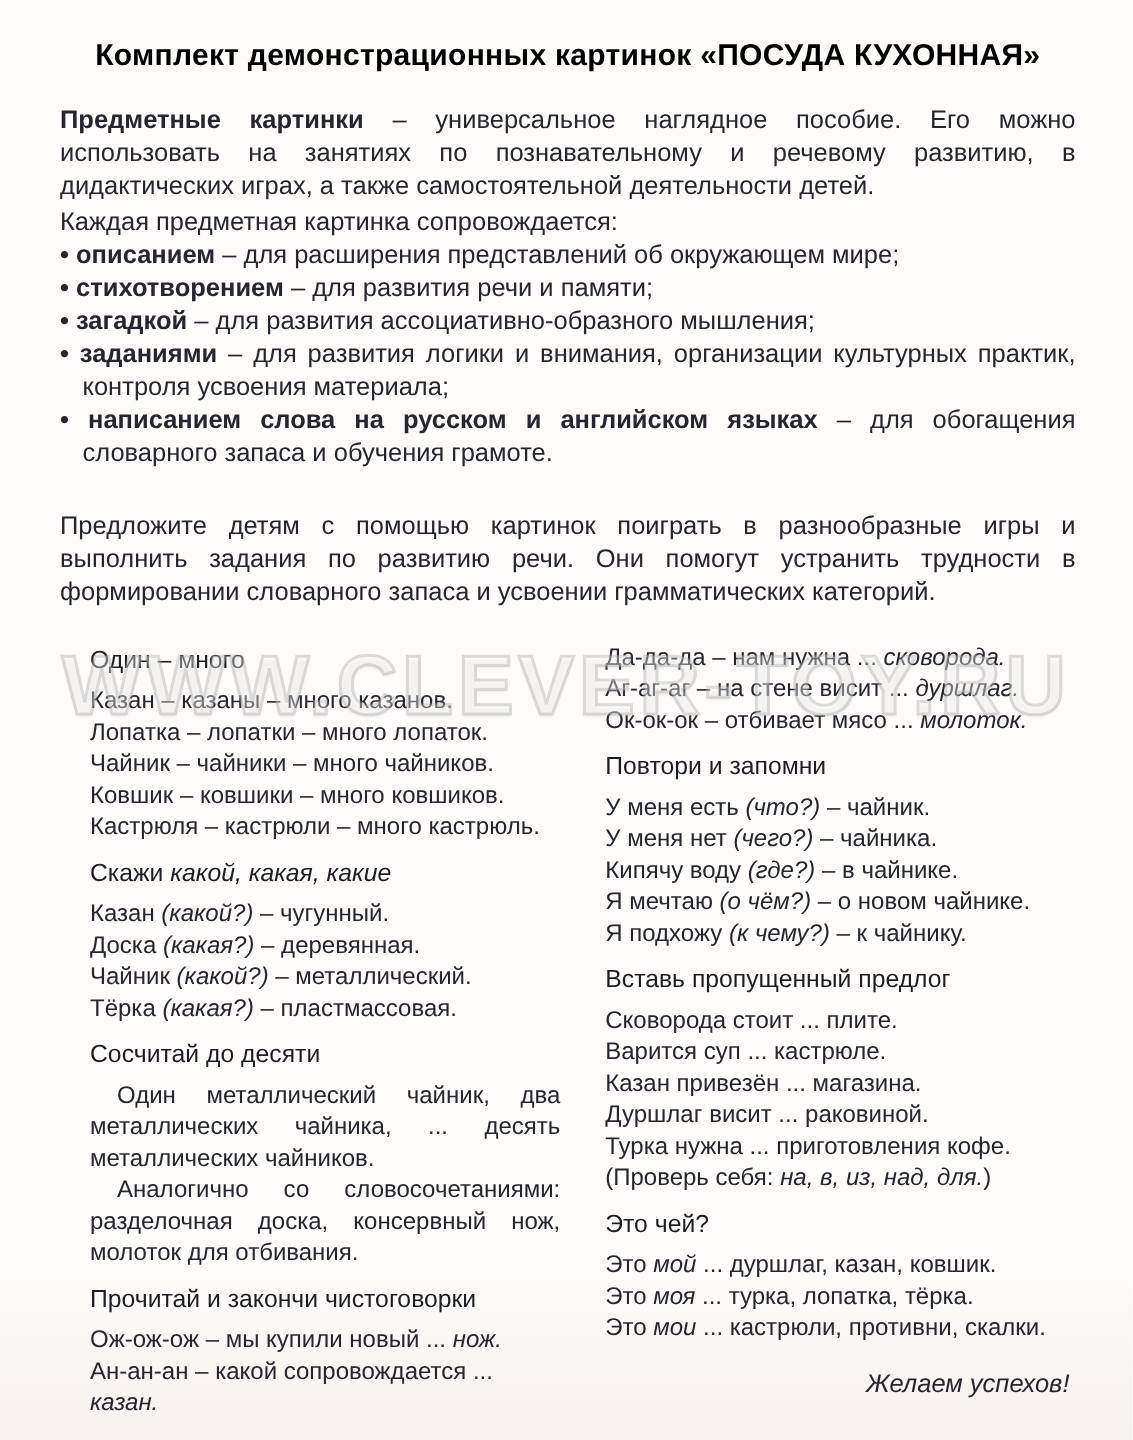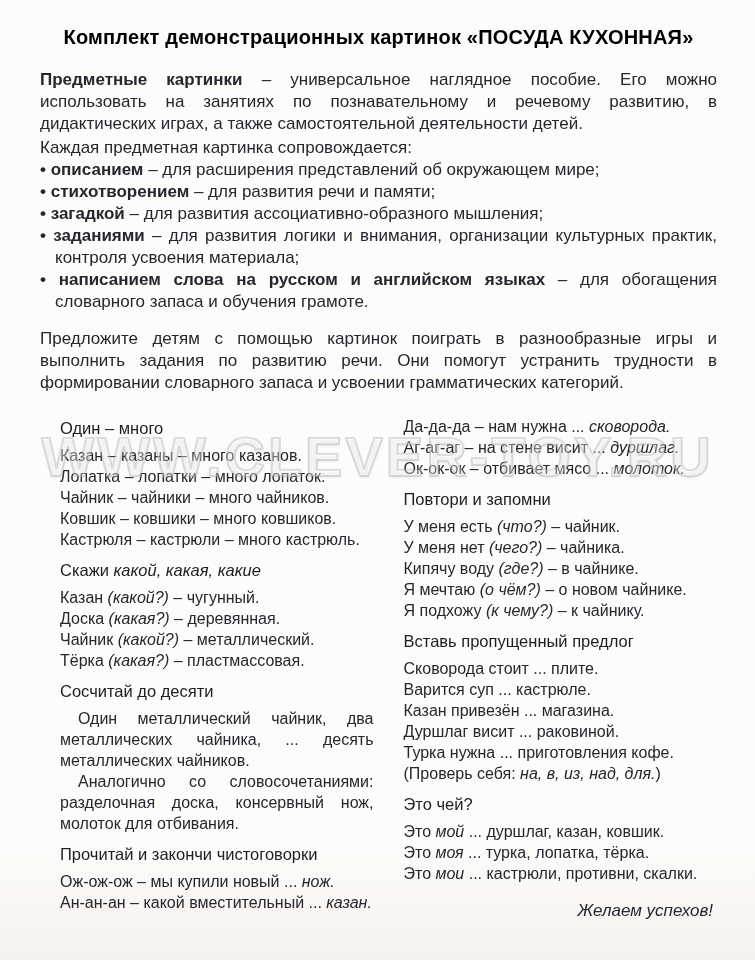--- a/index.html
+++ b/index.html
@@ -15,21 +15,21 @@
   .doc-title {
     text-align:center; font-size:20px; font-weight:bold;
     letter-spacing:.2px; margin-bottom:20px; color:#000000;
   }
   .intro, .bullet, .para2, .list-intro {
     font-size:17px; line-height:22px; text-align:justify;
   }
   .list-intro { margin-top:2px; text-align:left; }
   .bullet { padding-left:15px; text-indent:-15px; }
   .bullet::before { content:"• "; font-weight:bold; }
-  .para2 { margin-top:15px; }
+  .para2 { margin-top:27px; }
   .cols { display:flex; gap:30px; margin:22px 0 0 20px; position:relative; }
   .col { flex:1; font-size:16px; line-height:21px; }
   .sec-h { font-size:16.5px; font-weight:normal; margin:10px 0 6px; color:#1d1d24; }
   .sec-h i { font-style:italic; }
   .sec:first-child .sec-h { margin-top:2px; }
   .line i { font-style:italic; }
   .cpara { text-indent:18px; text-align:justify; margin:0; }
   .closing { text-align:right; font-style:italic; font-size:17px; margin-top:16px; padding-right:4px; }
   .watermark {
     position:absolute; left:0; right:0; top:424px; z-index:5;
@@ -113,21 +113,21 @@
             <p class="cpara">Аналогично со словосочетаниями: разделочная доска, консервный нож, молоток для отбивания.</p>
           </div>
       </div>
 
       <div class="sec">
         <h3 class="sec-h">Прочитай и закончи чистоговорки</h3>
         <div>
 
             <div class="line"><span>Ож-ож-ож – мы купили новый ... </span><i>нож.</i><span></span></div>
 
-            <div class="line"><span>Ан-ан-ан – какой вместительный ... </span><i>казан.</i><span></span></div>
+            <div class="line"><span>Ан-ан-ан – какой сопровождается ... </span><i>казан.</i><span></span></div>
           </div>
       </div>
 
     </div>
 
     <div class="col">
 
       <div class="sec">
         <div>
 

